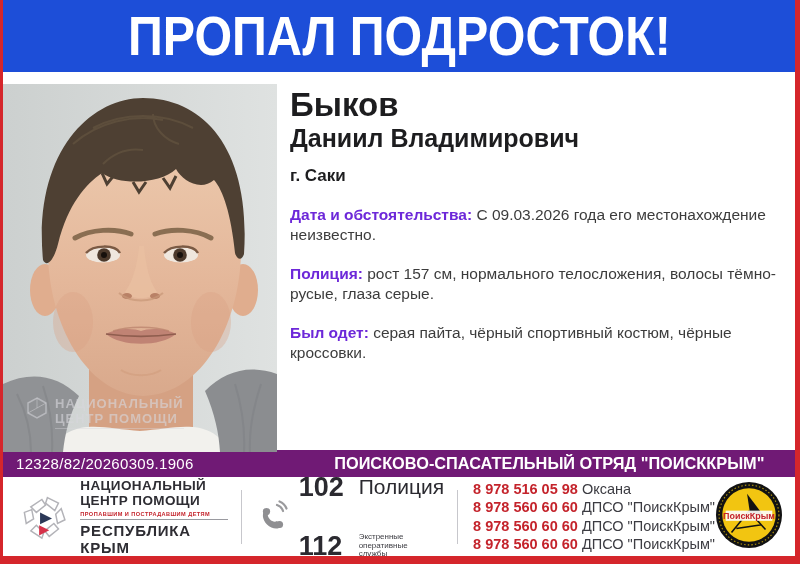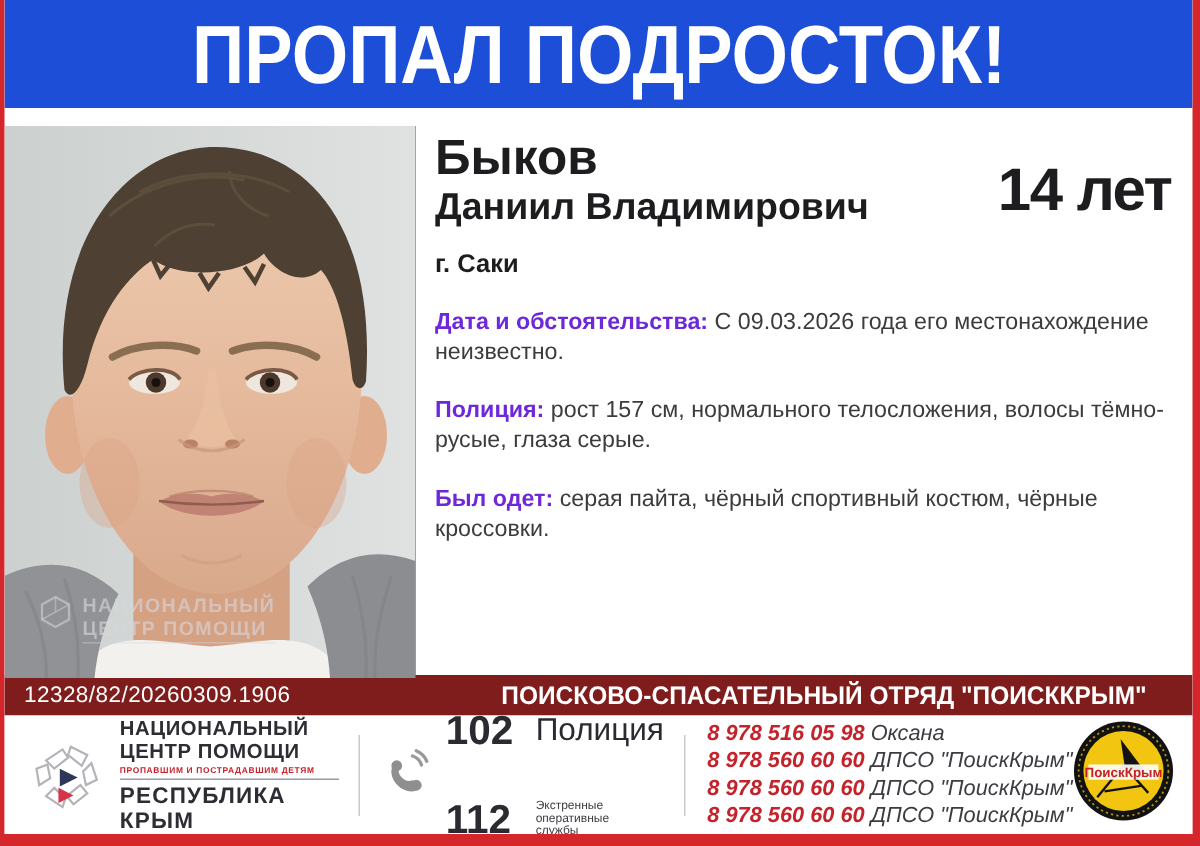--- a/index.html
+++ b/index.html
@@ -28,21 +28,21 @@
   .info { flex:1; padding:15px 8px 0 13px; color:#1d1d1f; }
   .name-row { display:flex; justify-content:space-between; align-items:center; }
   .surname   { font-size:33px; font-weight:bold; line-height:36px; }
   .patronymic{ font-size:25px; font-weight:bold; line-height:31px; }
   .age { font-size:40px; font-weight:bold; margin-top:13px; padding-right:6px; letter-spacing:-1px; }
   .city { font-size:17px; font-weight:bold; margin-top:12px; }
   .detail { margin:19px 0 0; font-size:15.5px; line-height:20px; color:#3c3c3c; max-width:500px; }
   .detail .lbl { color:#6d28d9; font-weight:bold; }
 
   
-  .strip { height:27px; background:#7f1d1d; display:flex; align-items:center; color:#fff; }
+  .strip { height:27px; background:#701a75; display:flex; align-items:center; color:#fff; }
   .strip-id { font-size:15px; padding-left:13px; letter-spacing:.3px; }
   .strip-team { margin-left:auto; font-weight:bold; font-size:17px; padding-right:32px;
                 transform:scaleX(.96); transform-origin:right center; white-space:nowrap; }
 
   
   .footer { height:79px; display:flex; align-items:center; padding-left:14px; background:#fff; }
   .ncp-lines { margin-left:8px; }
   .ncp-main { font-size:13.5px; font-weight:bold; color:#2e2d33; line-height:15.5px; letter-spacing:.4px; }
   .ncp-sub { font-size:5.6px; color:#c4232b; font-weight:bold; letter-spacing:.45px; margin-top:2px; white-space:nowrap; }
   .ncp-rule { border:none; border-top:1px solid #9a9aa0; margin:2px 0; }
@@ -51,21 +51,21 @@
   .vdiv { width:1px; height:54px; background:#c7c7cc; margin:0 13px; flex-shrink:0; }
 
   .emg { display:flex; flex-direction:column;gap:32px; }
   .emg-row { display:flex; align-items:center; }
   .emg-num { font-size:27px; font-weight:bold; color:#2b2a30; width:60px; line-height:27px; }
   .emg-big { font-size:21px; color:#2b2a30; }
   .emg-small { font-size:8px; line-height:8.5px; color:#3c3c42; width:62px; }
   .phone-icon-box { margin-right:8px; }
 
   .contacts { margin-left:2px; }
-  .c-row { font-size:14.5px; line-height:18.5px; white-space:nowrap;font-style:italic; }
+  .c-row { font-size:14.5px; line-height:18.5px; white-space:nowrap; }
   .c-phone { color:#c4232b; font-weight:bold; }
   .c-name { color:#3c3c42; }
 
   .poisk-box { margin-left:auto; margin-right:12px; }
 </style>
 </head>
 <body>
 
 <div class="poster">
 
@@ -145,21 +145,20 @@
         </div>
       </div>
     </div>
 
     <div class="info">
       <div class="name-row">
         <div>
           <div class="surname">Быков</div>
           <div class="patronymic">Даниил Владимирович</div>
         </div>
-        <div class="age">14 лет</div>
       </div>
       <div class="city">г. Саки</div>
 
       <p class="detail">
         <span class="lbl">Дата и обстоятельства:</span>
         <span>С 09.03.2026 года его местонахождение неизвестно.</span>
       </p>
       <p class="detail">
         <span class="lbl">Полиция:</span>
         <span>рост 157 см, нормального телосложения, волосы тёмно-русые, глаза серые.</span>

